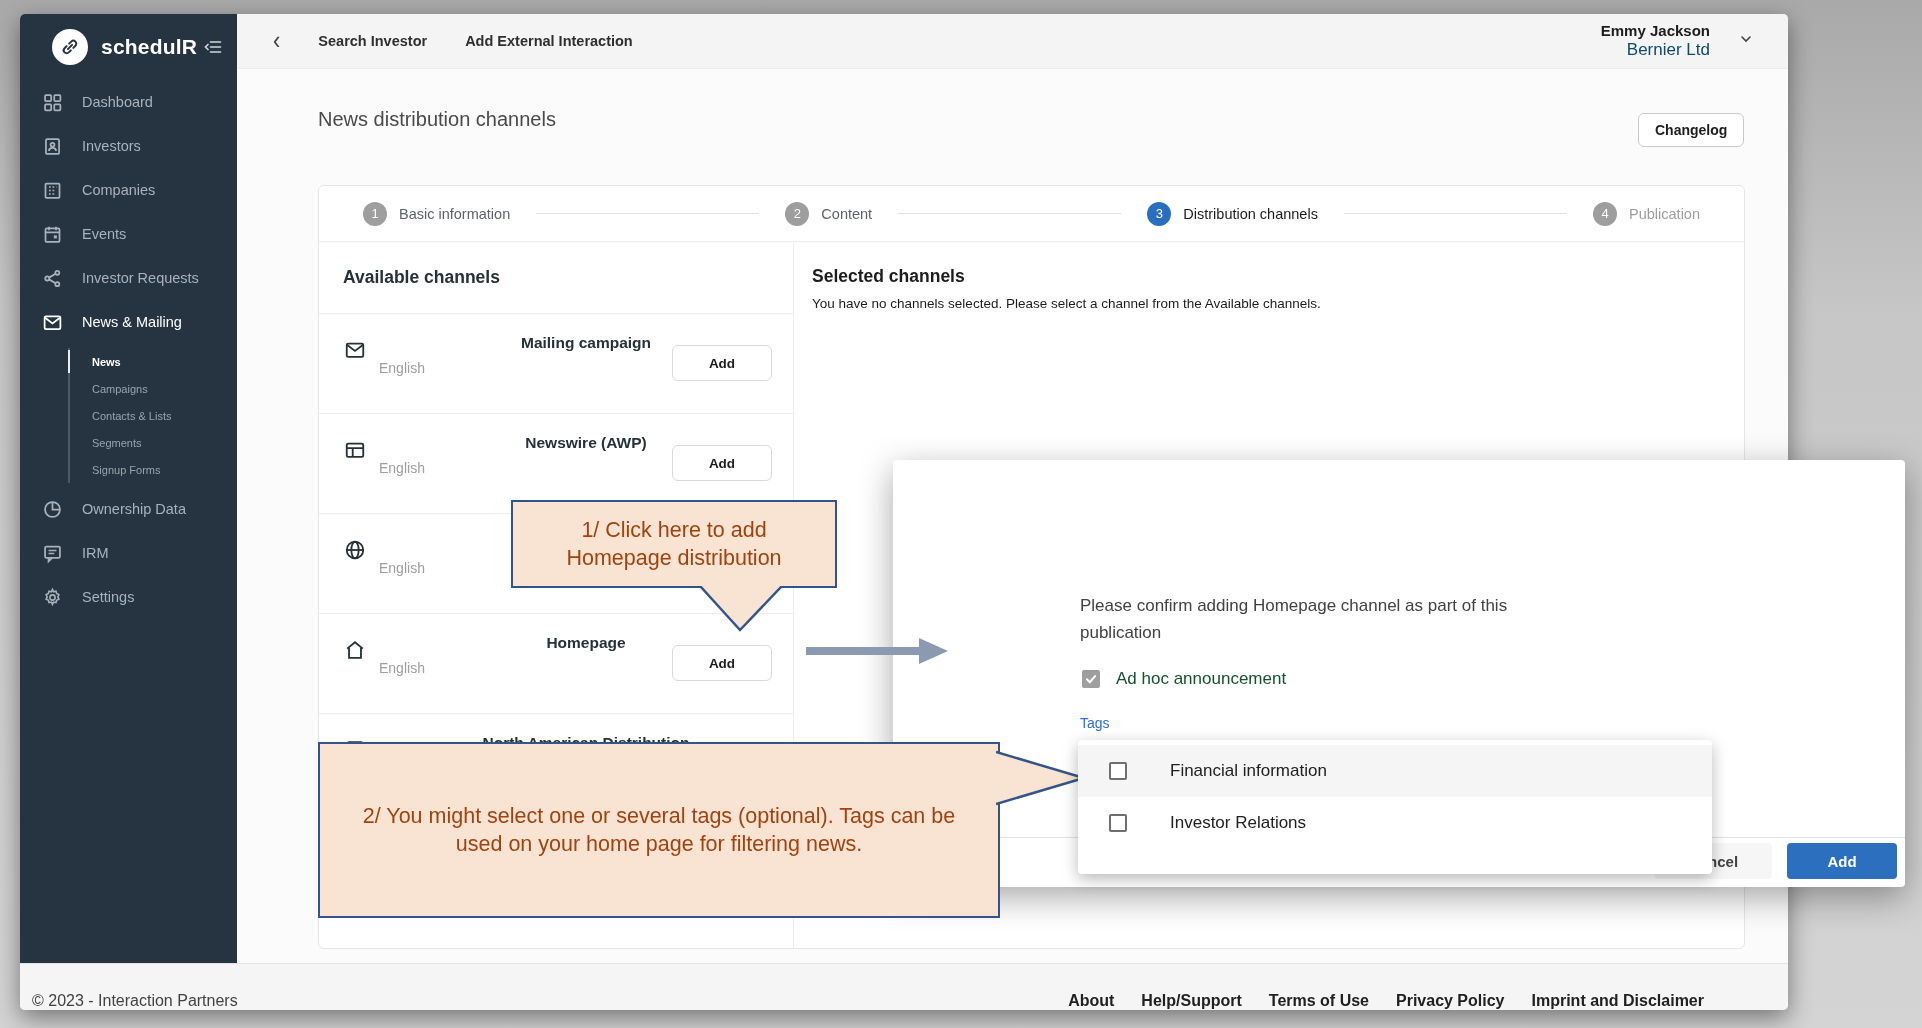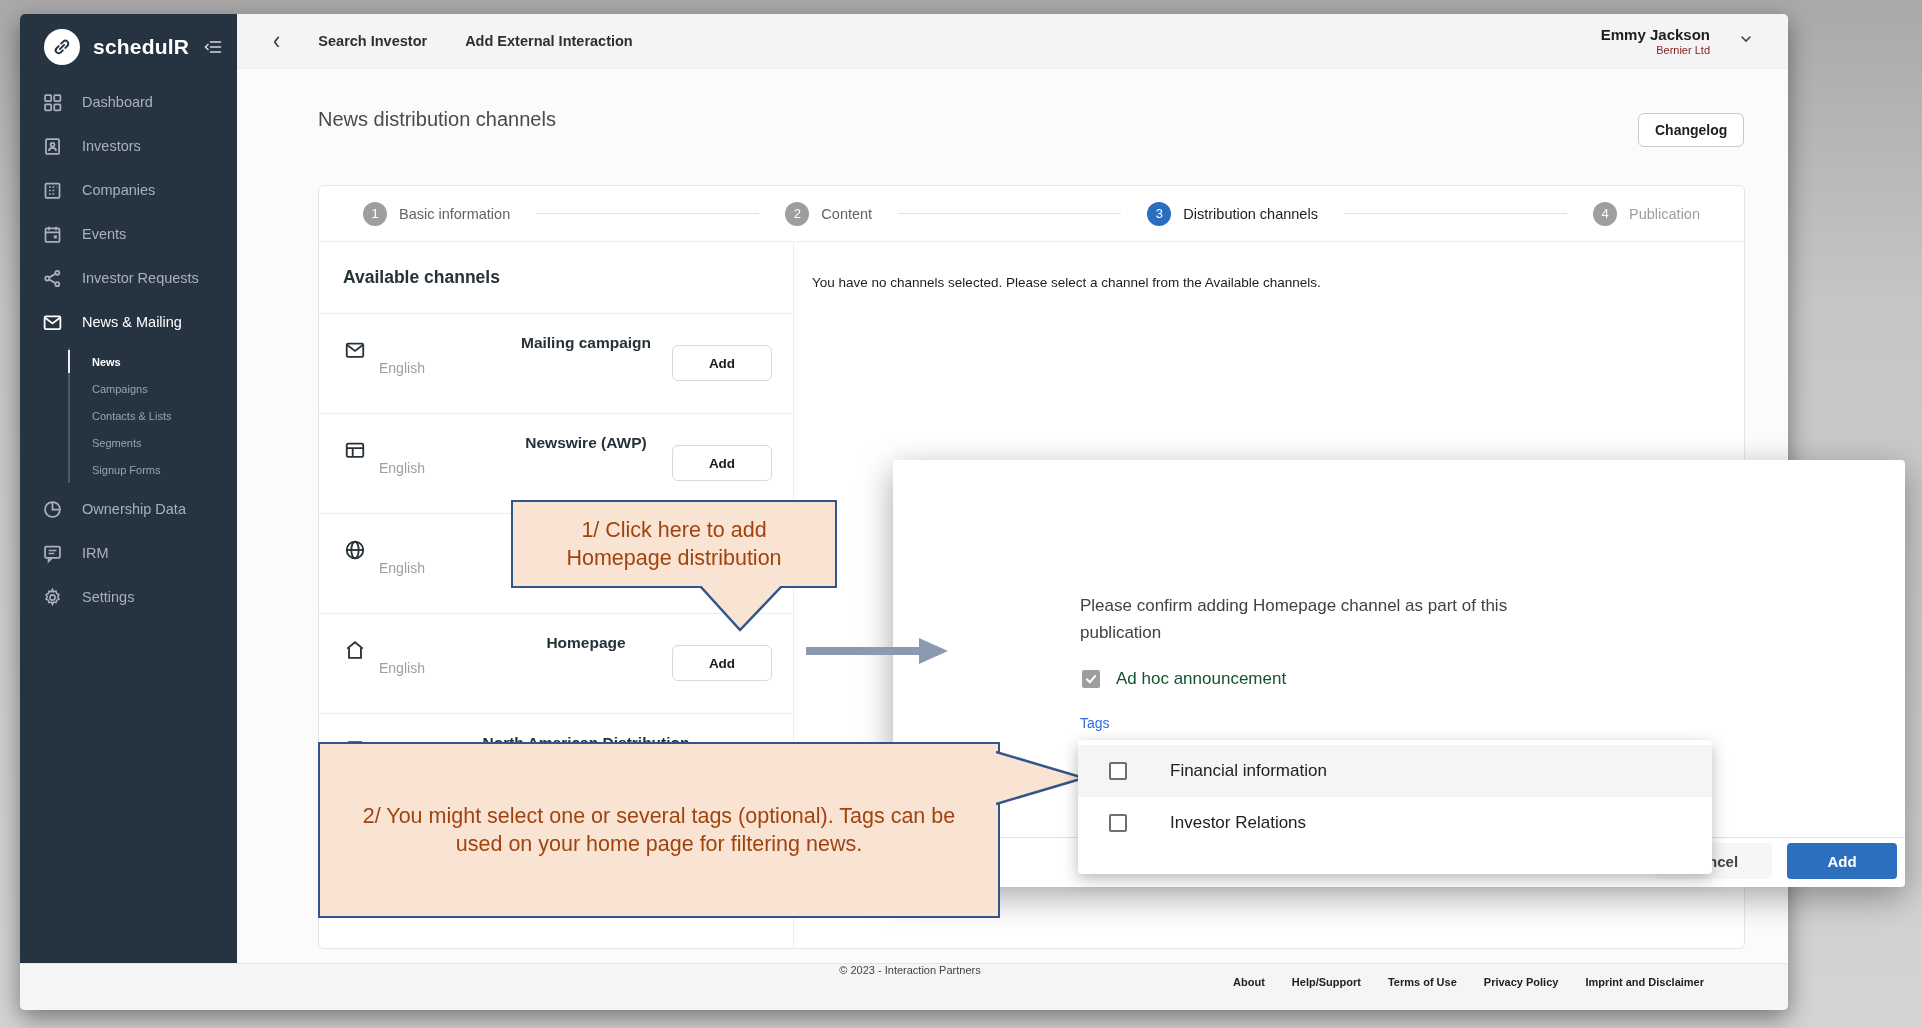--- a/index.html
+++ b/index.html
@@ -5,21 +5,21 @@
   * { margin:0; padding:0; box-sizing:border-box; }
   html,body { width:1922px; height:1028px; font-family:"Liberation Sans", sans-serif; }
   body { background:linear-gradient(180deg,#a9a9a9 0%, #c6c6c6 30%, #d4d4d4 100%); position:relative; overflow:hidden; }
 
   
   .app-window { position:absolute; left:20px; top:14px; width:1768px; height:996px;
     background:#fbfbfb; border-radius:5px; box-shadow:0 8px 24px rgba(0,0,0,.45); overflow:hidden; z-index:1; }
 
   
   .sidebar { position:absolute; left:0; top:0; width:217px; height:949px; background:#263340; color:#a9b2bb; }
-  .logo-row { display:flex; align-items:center; padding:13px 14px 8px 24px; height:60px; }
+  .logo-row { display:flex; align-items:center; padding:13px 14px 8px 32px; height:60px; }
   .logo-circle { width:36px; height:36px; border-radius:50%; background:#ffffff; color:#263340;
     display:flex; align-items:center; justify-content:center; flex-shrink:0; }
   .logo-text { color:#fff; font-size:21px; font-weight:600; margin-left:13px; letter-spacing:.2px; }
   .collapse-btn { margin-left:auto; color:#cfd6dc; display:flex; }
   .nav { margin-top:6px; }
   .nav-item { display:flex; align-items:center; height:44px; padding-left:22px; font-size:14.5px; cursor:pointer; }
   .nav-item .nv-ic { width:21px; height:21px; margin-right:19px; flex-shrink:0; }
   .nav-item.active { color:#ffffff; }
   .subnav { margin:4px 0 4px 48px; border-left:2px solid #4d5a66; }
   .subnav-item { position:relative; display:flex; align-items:center; height:27px; padding-left:22px; font-size:11px; color:#9aa4ad; cursor:pointer; }
@@ -27,21 +27,21 @@
   .subnav-item.active::before { content:""; position:absolute; left:-2px; top:2px; bottom:2px; width:2px; background:#e8edf2; }
 
   
   .topbar { position:absolute; left:217px; top:0; width:1551px; height:55px; background:#f4f4f4;
     border-bottom:1px solid #ececec; display:flex; align-items:center; }
   .back-btn { margin-left:36px; color:#424242; font-size:22px; line-height:1; cursor:pointer; transform:scaleY(1.2); }
   .top-menu { display:flex; gap:38px; margin-left:38px; }
   .top-menu-item { font-size:14.5px; font-weight:600; color:#2f2f2f; cursor:pointer; }
   .user-block { margin-left:auto; margin-right:14px; text-align:right; }
   .user-name { font-size:15px; font-weight:700; color:#1d1d1d; }
-  .user-company { font-size:11px; color:#7f1d1d; margin-top:1px; }
+  .user-company { font-size:17px; color:#0c4a6e; margin-top:1px; }
   .user-caret { margin:0 34px 0 14px; color:#424242; }
 
   
   .page-title { position:absolute; left:298px; top:94px; font-size:20px; color:#4a4a4a; }
   .changelog-btn { position:absolute; left:1618px; top:99px; height:34px; padding:0 16px; background:#fff;
     border:1px solid #c9c9c9; border-radius:6px; font-size:14px; font-weight:700; color:#1d1d1d;
     font-family:"Liberation Sans", sans-serif; cursor:pointer; }
 
   .card { position:absolute; left:298px; top:171px; width:1427px; height:764px; background:#fff;
     border:1px solid #e6e6e6; border-radius:6px; }
@@ -67,21 +67,21 @@
   .ch-name { font-size:15.5px; font-weight:700; color:#263238;text-align:center; }
   .ch-lang { font-size:14px; color:#9e9e9e; margin-top:8px; }
   .add-btn { position:absolute; right:21px; top:31px; width:100px; height:36px; background:#fff;
     border:1px solid #d9d9d9; border-radius:6px; font-size:13.5px; font-weight:700; color:#1d1d1d;
     font-family:"Liberation Sans", sans-serif; cursor:pointer; }
   .sel-title { font-size:17.5px; font-weight:700; color:#1d1d1d; }
   .sel-empty { font-size:13.5px; font-weight:500; color:#1d1d1d; margin-top:9px; }
 
   
   .app-footer { position:absolute; left:0; top:949px; width:100%; height:47px; background:#f5f5f5;
-    border-top:1px solid #e3e3e3; display:flex; align-items:center; font-size:11px; color:#333;flex-direction:column; }
+    border-top:1px solid #e3e3e3; display:flex; align-items:flex-end; font-size:16px; color:#333; }
   .copyright { margin-left:12px; font-weight:400; color:#424242; }
   .footer-links { margin-left:auto; margin-right:84px; display:flex; gap:27px; }
   .footer-link { font-weight:600; color:#212121; cursor:pointer; }
 
   
   .modal { position:absolute; left:893px; top:460px; width:1012px; height:427px; background:#fff;
     border-radius:4px; box-shadow:0 10px 34px rgba(0,0,0,.35); z-index:10; }
   .modal-header { height:52px; border-bottom:1px solid #e0e0e0; display:flex; align-items:center; padding:0 20px 0 14px; }
   .modal-title { font-size:22px; color:#37474f; }
   .modal-close { margin-left:auto; font-size:20px; color:#616161; cursor:pointer; line-height:1; }
@@ -336,20 +336,21 @@
             </svg>
           <div class="ch-text">
               <div class="ch-name">North American Distribution</div>
           <div class="ch-lang"></div>
             </div>
           <button class="add-btn">Add</button>
         </div>
       </div>
 
       <div class="col-right">
+        <div class="sel-title">Selected channels</div>
         <div class="sel-empty">You have no channels selected. Please select a channel from the Available channels.</div>
       </div>
     </div>
   </div>
 
   <div class="app-footer">
     <div class="copyright">© 2023 - Interaction Partners</div>
     <div class="footer-links">
       <span class="footer-link">About</span>
       <span class="footer-link">Help/Support</span>

